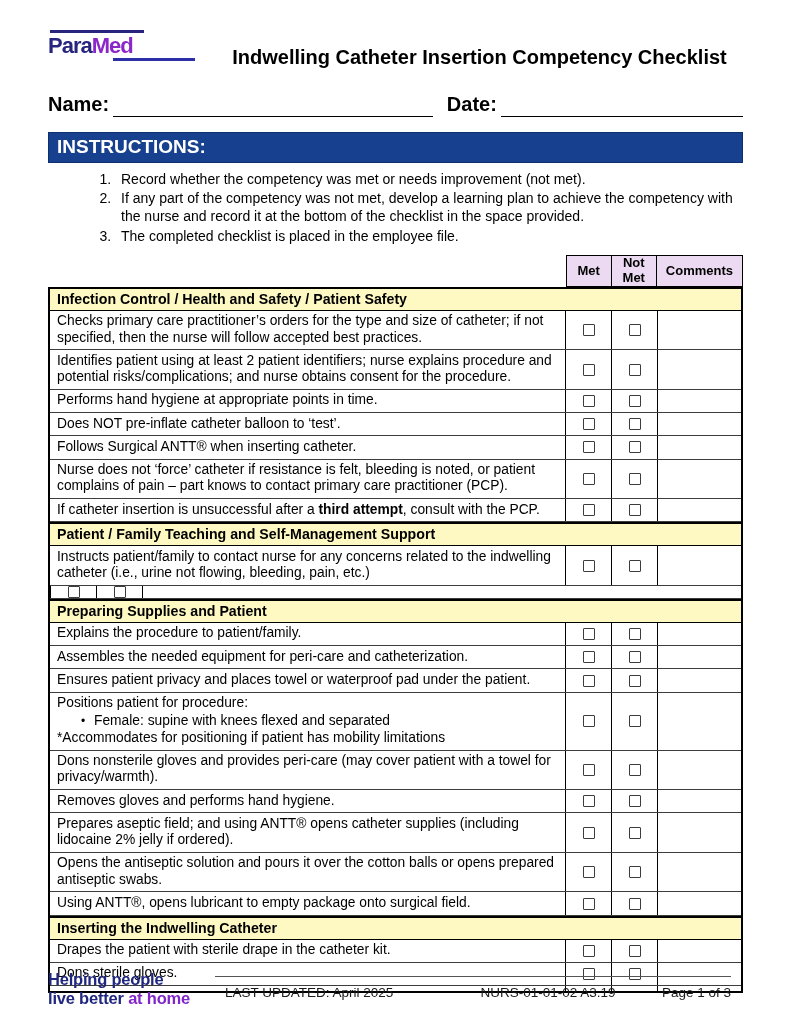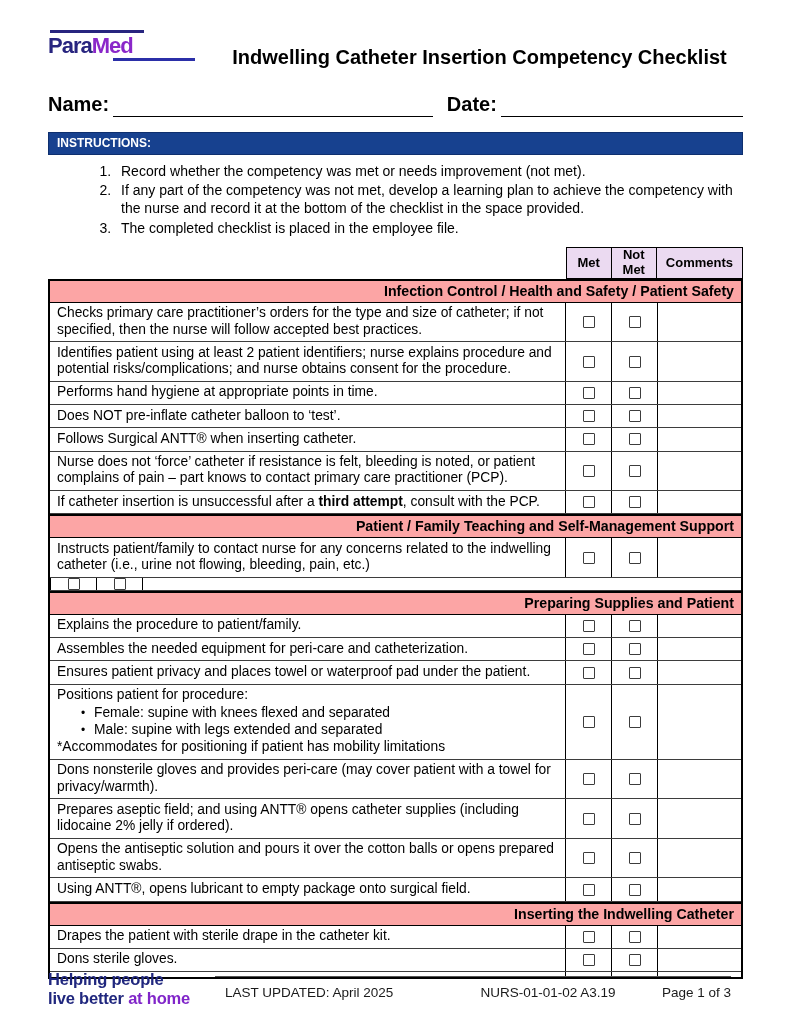--- a/index.html
+++ b/index.html
@@ -24,21 +24,21 @@
   
   .fields-row { display: flex; align-items: flex-end; margin: 24px 48px 0 48px; font-size: 20px; }
   .field-label { font-weight: bold; white-space: nowrap; padding-bottom: 1px; }
   .field-line { border-bottom: 1px solid #000; height: 20px; }
   .name-line { flex: 1.32; margin: 0 14px 0 4px; }
   .date-line { flex: 1; margin-left: 4px; }
 
   
   .instructions-bar {
     margin: 15px 48px 0 48px; background: #17418f; border: 1px solid #0e2f6e;
-    color: #fff; font-weight: bold; font-size: 12px; padding: 3px 8px 4px 8px;
+    color: #fff; font-weight: bold; font-size: 19px; padding: 3px 8px 4px 8px;
   }
   ol.instructions-list {
     margin: 7px 48px 0 48px; padding-left: 67px;
     font-size: 14px; line-height: 1.3;
   }
   ol.instructions-list li { padding-left: 6px; margin-bottom: 1px; }
 
   
   .thead { display: flex; margin: 10px 48px 0 48px; }
   .thead-spacer { width: 517px; }
@@ -50,22 +50,22 @@
   }
   .th-met { width: 47px; margin-left: 12px; }
   .th-notmet { width: 47px; }
   .th-comments { width: 89px; }
 
   .table-body {
     margin: 0 48px; width: 695px;
     border: 2px solid #000; border-top-width: 2px;
   }
   .section-row {
-    background: #fca5a5; font-weight: bold; font-size: 14.2px;
-    padding: 2px 7px 3px 7px; border-bottom: 1px solid #000; border-top: 2px solid #000; text-align: right;
+    background: #fef9c3; font-weight: bold; font-size: 14.2px;
+    padding: 2px 7px 3px 7px; border-bottom: 1px solid #000; border-top: 2px solid #000;
   }
   .section-row:first-child { border-top: none; }
   .body-row { display: flex; border-bottom: 1px solid #3d3d3d; }
   .body-row:last-child { border-bottom: none; }
   .statement-cell {
     width: 515px; padding: 2px 6px 3px 7px;
     font-size: 13.8px; line-height: 1.18;
   }
   .statement-cell .bold { font-weight: bold; }
   .line { padding: 0.5px 0; }
@@ -270,34 +270,45 @@
         </div>
         <div class="check-cell">
           <span class="checkbox"></span>
         </div>
         <div class="comments-cell"></div>
       </div>
       <div class="body-row">
         <div class="statement-cell">
           <div class="line"><span>Positions patient for procedure:</span></div>
           <div class="line bullet"><span class="bullet-marker">•</span><span>Female: supine with knees flexed and separated</span></div>
-          <div class="line bullet"><span class="bullet-marker">•</span><span>Male: supine with legs extended and separated</span></div>
           <div class="line"><span>*Accommodates for positioning if patient has mobility limitations</span></div>
         </div>
         <div class="check-cell">
           <span class="checkbox"></span>
         </div>
         <div class="check-cell">
           <span class="checkbox"></span>
         </div>
         <div class="comments-cell"></div>
       </div>
       <div class="body-row">
         <div class="statement-cell">
           <div class="line"><span>Dons nonsterile gloves and provides peri-care (may cover patient with a towel for privacy/warmth).</span></div>
+        </div>
+        <div class="check-cell">
+          <span class="checkbox"></span>
+        </div>
+        <div class="check-cell">
+          <span class="checkbox"></span>
+        </div>
+        <div class="comments-cell"></div>
+      </div>
+      <div class="body-row">
+        <div class="statement-cell">
+          <div class="line"><span>Removes gloves and performs hand hygiene.</span></div>
         </div>
         <div class="check-cell">
           <span class="checkbox"></span>
         </div>
         <div class="check-cell">
           <span class="checkbox"></span>
         </div>
         <div class="comments-cell"></div>
       </div>
       <div class="body-row">

